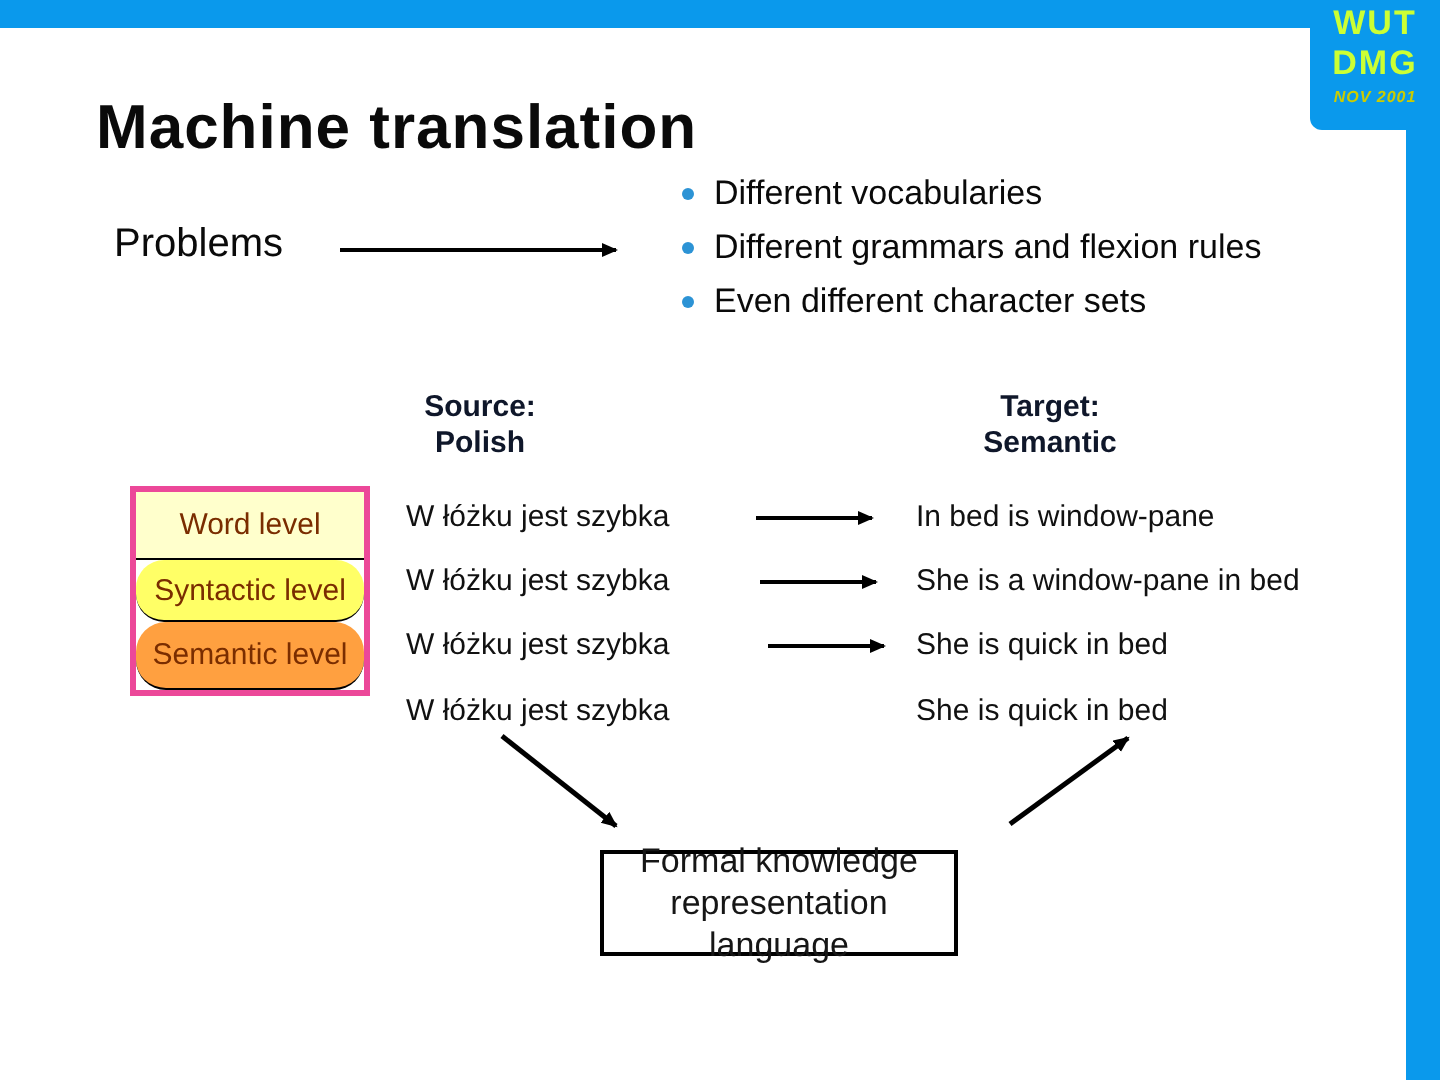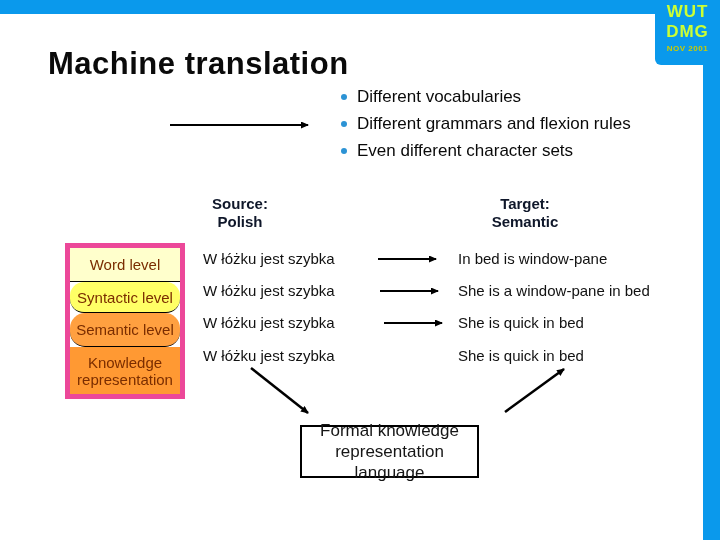--- a/index.html
+++ b/index.html
@@ -5,36 +5,36 @@
   html,body{margin:0;padding:0;background:#888;}
   .slide{
     position:relative;width:720px;height:540px;background:#ffffff;
     font-family:"Liberation Sans","DejaVu Sans",sans-serif;overflow:hidden;
   }
   
   .topbar{position:absolute;left:0;top:0;width:720px;height:14px;}
   .rightbar{position:absolute;left:703px;top:0;width:17px;height:540px;}
   .badge{position:absolute;left:655px;top:0;width:65px;height:65px;border-bottom-left-radius:6px;text-align:center;}
   .badge .big{font-weight:bold;font-size:17px;line-height:20px;letter-spacing:1px;}
-  .badge .date{font-weight:bold;font-size:8px;margin-top:2px;letter-spacing:0.5px;}
+  .badge .date{font-weight:bold;font-size:8px;margin-top:2px;letter-spacing:0.5px;font-style:italic;}
   .badge .big:first-child{margin-top:2px;}
 
   .title{position:absolute;left:48px;top:46px;font-size:31px;font-weight:bold;color:#0a0a0a;letter-spacing:0.5px;}
 
   .problems{position:absolute;left:57px;top:111px;font-size:20px;color:#0a0a0a;}
 
   .bullets{position:absolute;left:341px;top:87px;}
   .bullet-line{display:flex;align-items:flex-start;height:27px;font-size:17px;color:#0a0a0a;white-space:nowrap;}
   .dot{width:6px;height:6px;border-radius:50%;margin:7px 10px 0 0;flex:0 0 6px;}
 
   .colhead{position:absolute;width:120px;text-align:center;font-size:15px;font-weight:bold;color:#0f172a;line-height:18px;}
   .colhead.src{left:180px;top:195px;}
   .colhead.tgt{left:465px;top:195px;}
 
-  .levels{position:absolute;left:65px;top:243px;width:120px;border:5px solid #ec4899;box-sizing:border-box;}
+  .levels{position:absolute;left:65px;top:243px;width:120px;border:3px solid #ec4899;box-sizing:border-box;}
   .level{display:flex;align-items:center;justify-content:center;text-align:center;
          font-size:15px;line-height:17px;box-sizing:border-box;padding:2px 4px;}
   .level.b{border-bottom:1px solid #000;}
   .lv1{height:34px;} .lv2{height:31px;border-radius:14px;} .lv3{height:34px;border-radius:15px;} .lv4{height:47px;}
 
   .cell{position:absolute;font-size:15px;color:#111;white-space:nowrap;}
   .src-col{left:203px;} .tgt-col{left:458px;}
   .r1{top:250px;} .r2{top:282px;} .r3{top:314px;} .r4{top:347px;}
 
   .kr-box{position:absolute;left:300px;top:425px;width:179px;height:53px;border:2px solid #000;
@@ -51,20 +51,21 @@
   <div class="topbar" style="background: rgb(10, 153, 236);"></div>
   <div class="rightbar" style="background: rgb(10, 153, 236);"></div>
   <div class="badge" style="background: rgb(10, 153, 236);">
     <div class="big" style="color: rgb(204, 255, 51);">WUT</div>
     <div class="big" style="color: rgb(204, 255, 51);">DMG</div>
     <div class="date" style="color: rgb(204, 204, 0);">NOV 2001</div>
   </div>
 
   <div class="title">Machine translation</div>
 
+  <div class="problems">Problems</div>
 
   <div class="bullets">
     <div class="bullet-line">
       <span class="dot" style="background: rgb(44, 147, 213);"></span>
       <span>Different vocabularies</span>
     </div>
     <div class="bullet-line">
       <span class="dot" style="background: rgb(44, 147, 213);"></span>
       <span>Different grammars and flexion rules</span>
     </div>
@@ -80,21 +81,20 @@
   </div>
   <div class="colhead tgt">
     <div>Target:</div>
     <div>Semantic</div>
   </div>
 
   <div class="levels">
     <div class="level b lv1" style="background: rgb(255, 255, 204); color: rgb(122, 45, 0);">Word level</div>
     <div class="level b lv2" style="background: rgb(255, 255, 102); color: rgb(122, 45, 0);">Syntactic level</div>
     <div class="level b lv3" style="background: rgb(255, 160, 64); color: rgb(122, 45, 0);">Semantic level</div>
-    <div class="level lv4" style="background: rgb(255, 153, 51); color: rgb(122, 45, 0);">Knowledge representation</div>
   </div>
 
   <div class="cell src-col r1">W łóżku jest szybka</div>
   <div class="cell src-col r2">W łóżku jest szybka</div>
   <div class="cell src-col r3">W łóżku jest szybka</div>
   <div class="cell src-col r4">W łóżku jest szybka</div>
 
   <div class="cell tgt-col r1">In bed is window-pane</div>
   <div class="cell tgt-col r2">She is a window-pane in bed</div>
   <div class="cell tgt-col r3">She is quick in bed</div>

